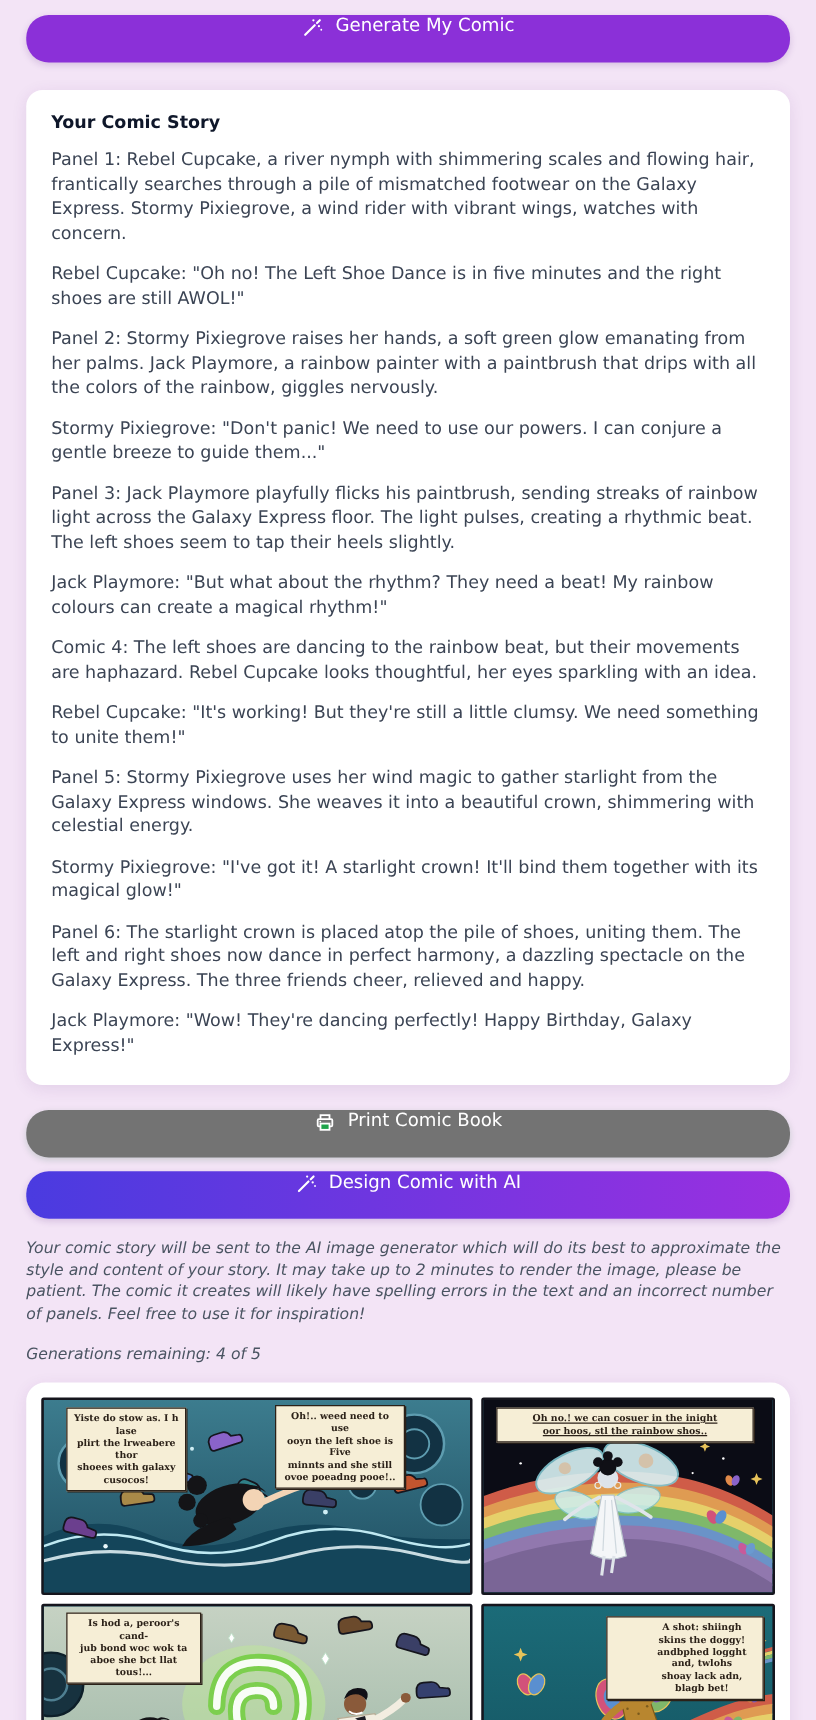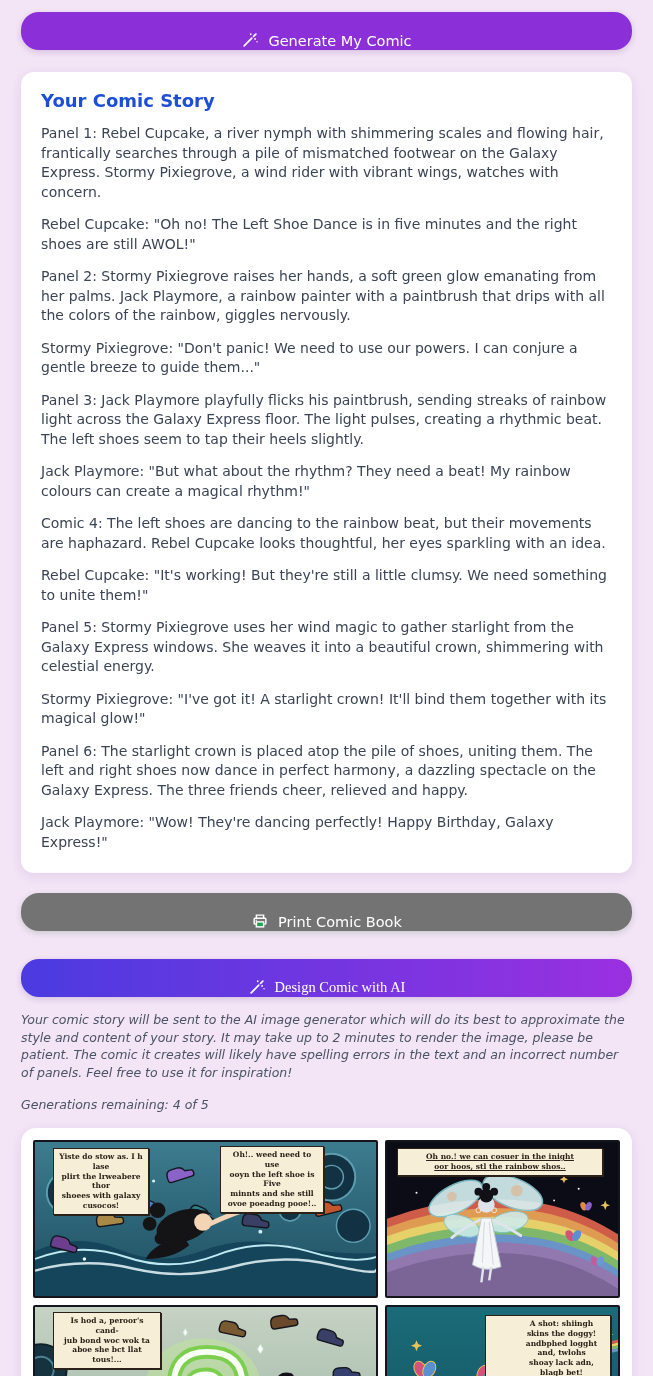--- a/index.html
+++ b/index.html
@@ -1,36 +1,36 @@
 <!DOCTYPE html>
 <html><head>
 <meta charset="utf-8">
 <style>
   * { box-sizing: border-box; }
   html, body { margin: 0; padding: 0; background: #f3e4f6; }
   body { width: 653px; font-family: "DejaVu Sans", sans-serif; }
   .page { width: 653px; min-height: 1376px; padding: 0 21px 16px; }
 
   .btn {
-    display: flex; align-items: flex-end; justify-content: center; gap: 9px;
+    display: flex; align-items: flex-start; justify-content: center; gap: 9px;
     width: 100%; height: 38px; border: none; border-radius: 18px;
     color: #fff; font-family: "DejaVu Sans", sans-serif; font-size: 14.5px;
     cursor: pointer; box-shadow: 0 2px 6px rgba(80,20,120,0.18);
   }
   .btn .icon { display: inline-flex; }
   .btn-generate { margin-top: 12px; background: #8b30d8; }
   .btn-print    { margin-top: 20px; background: #737373; box-shadow: 0 2px 6px rgba(10,90,40,0.18); }
-  .btn-design   { margin-top: 28px; background: linear-gradient(to right, #4a3be0, #9a30e0); font-family: Liberation Serif, serif; }
+  .btn-design   { margin-top: 11px; background: linear-gradient(to right, #4a3be0, #9a30e0); }
 
   .card {
     background: #fff; border-radius: 13px; margin-top: 22px;
     box-shadow: 0 3px 12px rgba(90,40,120,0.10);
   }
   .story-card { padding: 18px 20px 21px; }
-  .story-title { margin: 0; font-size: 18px; font-weight: bold; color: #1d4ed8; }
+  .story-title { margin: 0; font-size: 14px; font-weight: bold; color: #0f172a; }
   .story-par { margin: 13px 0 0; font-size: 14px; line-height: 19.5px; color: #3b4454; }
 
   .disclaimer { margin: 14px 0 0; font-style: italic; font-size: 12.5px; line-height: 17.5px; color: #4a5462; }
   .generations { margin: 16px 0 0; font-style: italic; font-size: 12.5px; color: #4a5462; }
 
   .comic-card { margin-top: 16px; padding: 12px; border-radius: 15px; }
   .comic-grid {
     display: grid; grid-template-columns: 345px 235px; grid-template-rows: 158px 170px;
     gap: 7px; background: #fff;
   }

